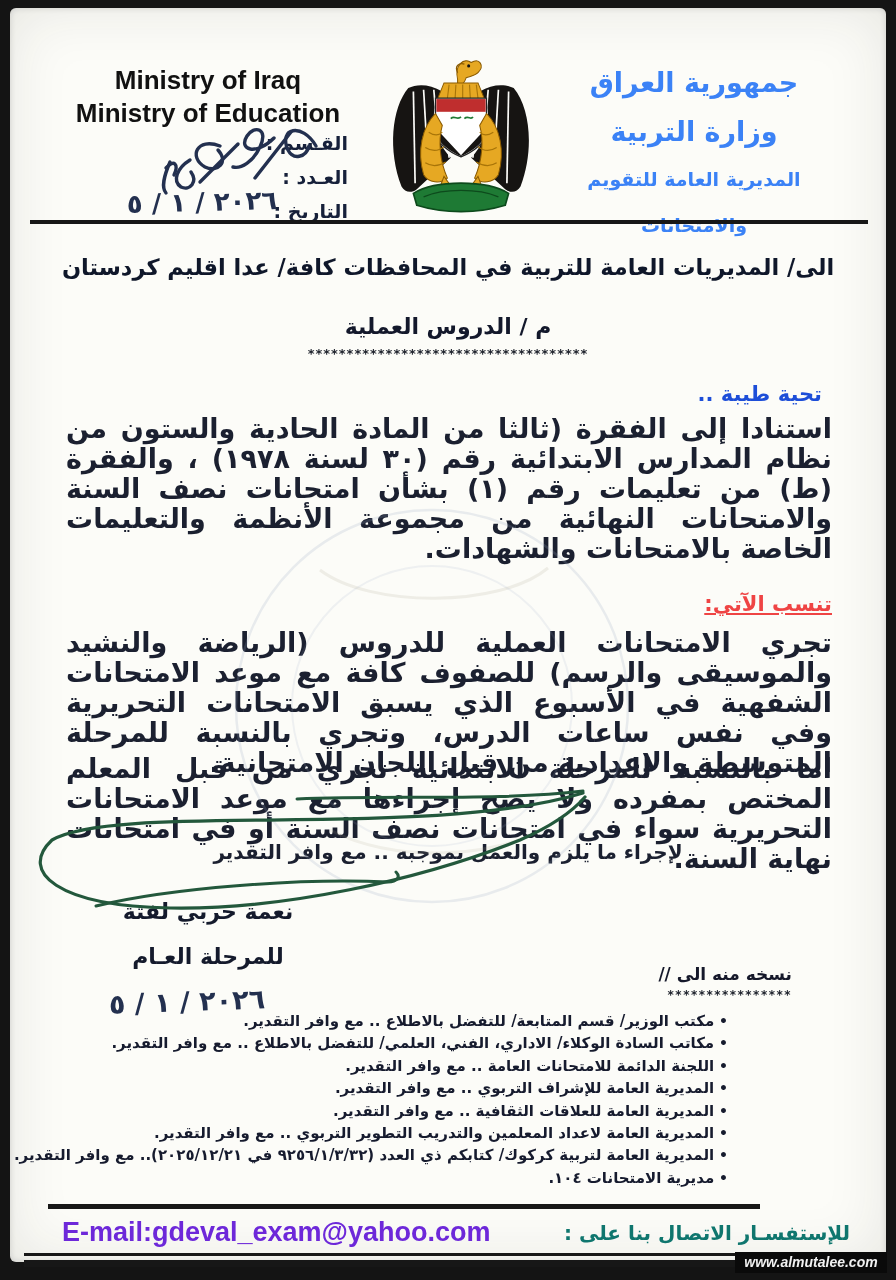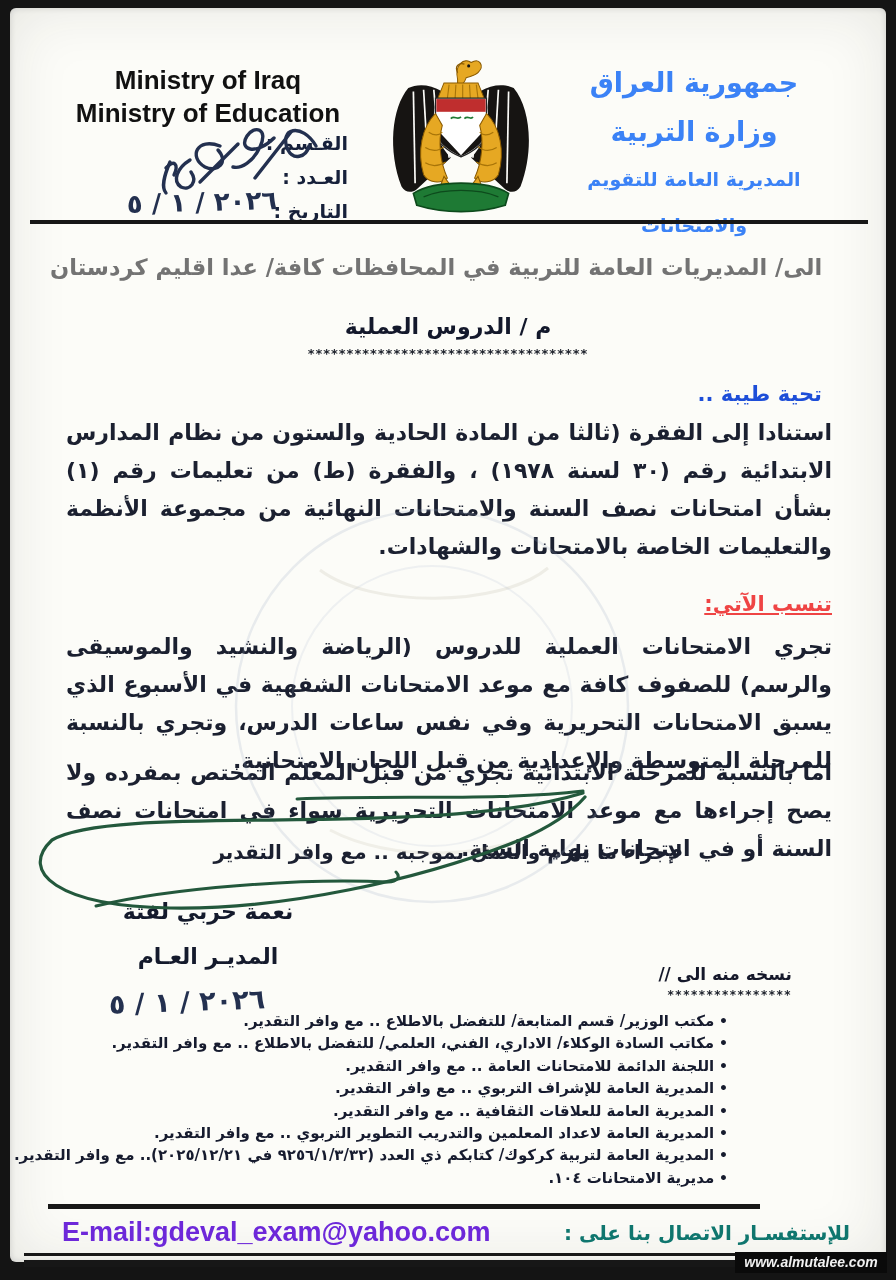--- a/index.html
+++ b/index.html
@@ -18,25 +18,25 @@
   
   .en-title{left:48px;top:56px;width:300px;text-align:center;
     font-family:"Liberation Sans",sans-serif;font-weight:700;font-size:26px;line-height:33px;color:#111;}
   .fields{left:238px;top:118px;width:100px;text-align:right;font-weight:700;font-size:19px;line-height:34px;color:#16203a;}
   .ar-title{right:34px;top:50px;width:316px;text-align:center;font-weight:700;color:#3b82f6;}
   .ar-title .l1{font-size:27px;line-height:50px;}
   .ar-title .l2{font-size:27px;line-height:48px;}
   .ar-title .l3{font-size:19px;line-height:46px;}
   .hrule{background:#171717;}
   
-  .addressee{left:40px;right:40px;top:246px;text-align:left;font-weight:700;font-size:22.5px;color:#737373;}
+  .addressee{left:40px;right:40px;top:246px;text-align:center;font-weight:700;font-size:22.5px;color:#0f172a;}
   .subject{left:40px;right:40px;top:306px;text-align:center;font-weight:700;font-size:22px;color:#13182b;}
   .stars{left:40px;right:40px;top:338px;text-align:center;font-weight:700;font-size:13px;letter-spacing:1px;color:#20242e;}
   .greeting{right:64px;top:374px;font-weight:700;font-size:21px;}
-  .para{left:56px;right:54px;text-align:justify;font-weight:700;font-size:22px;line-height:38px;color:#1b2030;}
+  .para{left:56px;right:54px;text-align:justify;font-weight:700;font-size:27px;line-height:30px;color:#1b2030;}
   .p1{top:406px;}
   .heading{right:54px;top:584px;font-weight:700;font-size:21px;text-decoration:underline;color:#ef4444;}
   .p2{top:620px;}
   .p3{top:746px;}
   .closing{left:60px;right:60px;top:832px;text-align:center;font-weight:700;font-size:20px;color:#1b2030;}
   
   .sig-name{left:58px;top:891px;width:280px;text-align:center;font-weight:700;font-size:22px;color:#141a2c;}
   .sig-title{left:58px;top:936px;width:280px;text-align:center;font-weight:700;font-size:22px;color:#141a2c;}
   .hand{font-weight:700;color:#23304f;direction:ltr;unicode-bidi:embed;}
   .sig-date{left:52px;top:978px;width:250px;text-align:center;font-size:27px;transform:rotate(-2deg);}
@@ -139,21 +139,21 @@
   <div class="abs subject rtl">م / الدروس العملية</div>
   <div class="abs stars">************************************</div>
   <div class="abs greeting rtl ink">تحية طيبة ..</div>
   <div class="abs para rtl p1">استنادا إلى الفقرة (ثالثا من المادة الحادية والستون من نظام المدارس الابتدائية رقم (٣٠ لسنة ١٩٧٨) ، والفقرة (ط) من تعليمات رقم (١) بشأن امتحانات نصف السنة والامتحانات النهائية من مجموعة الأنظمة والتعليمات الخاصة بالامتحانات والشهادات.</div>
   <div class="abs heading rtl">تنسب الآتي:</div>
   <div class="abs para rtl p2">تجري الامتحانات العملية للدروس (الرياضة والنشيد والموسيقى والرسم) للصفوف كافة مع موعد الامتحانات الشفهية في الأسبوع الذي يسبق الامتحانات التحريرية وفي نفس ساعات الدرس، وتجري بالنسبة للمرحلة المتوسطة والإعدادية من قبل اللجان الامتحانية.</div>
   <div class="abs para rtl p3">اما بالنسبة للمرحلة الابتدائية تجري من قبل المعلم المختص بمفرده ولا يصح إجراءها مع موعد الامتحانات التحريرية سواء في امتحانات نصف السنة أو في امتحانات نهاية السنة.</div>
   <div class="abs closing rtl">لإجراء ما يلزم والعمل بموجبه .. مع وافر التقدير</div>
 
   <div class="abs sig-name rtl">نعمة حربي لفتة</div>
-  <div class="abs sig-title rtl">المديـر العـام</div>
+  <div class="abs sig-title rtl">للمرحلة العـام</div>
   <div class="abs hand sig-date" dir="ltr">٢٠٢٦ / ١ / ٥</div>
 
   <div class="abs cc-heading rtl">نسخه منه الى  //</div>
   <div class="abs cc-stars">****************</div>
   <div class="abs cc-list rtl">
     <div>مكتب الوزير/ قسم المتابعة/ للتفضل بالاطلاع .. مع وافر التقدير.</div>
     <div>مكاتب السادة الوكلاء/ الاداري، الفني، العلمي/ للتفضل بالاطلاع .. مع وافر التقدير.</div>
     <div>اللجنة الدائمة للامتحانات العامة .. مع وافر التقدير.</div>
     <div>المديرية العامة للإشراف التربوي .. مع وافر التقدير.</div>
     <div>المديرية العامة للعلاقات الثقافية .. مع وافر التقدير.</div>

